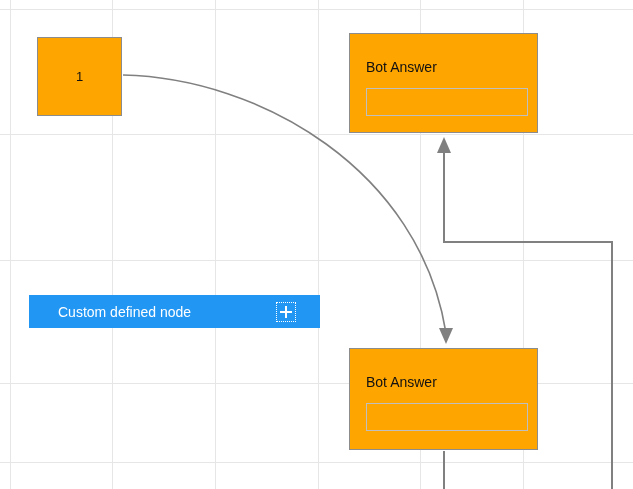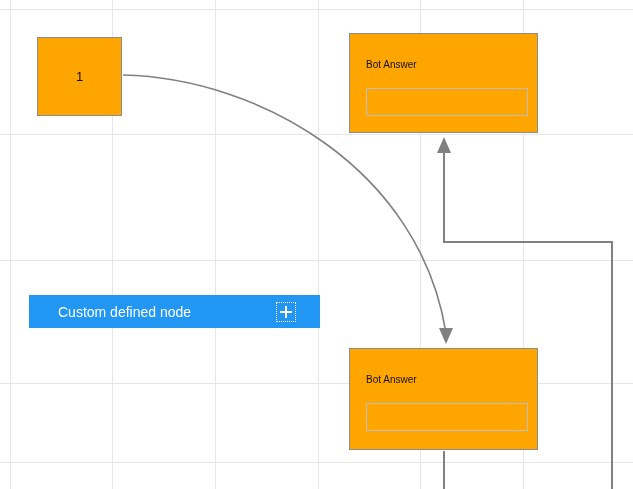--- a/index.html
+++ b/index.html
@@ -77,21 +77,21 @@
     left: 349px;
     top: 348px;
     width: 189px;
     height: 102px;
   }
   .node-title {
     position: absolute;
     left: 16px;
     top: 26px;
     color: #111111;
-    font-size: 10px;
+    font-size: 14px;
     line-height: 1;
     white-space: nowrap;
   }
   .node-slot {
     position: absolute;
     left: 16px;
     top: 54px;
     width: 162px;
     height: 28px;
     box-sizing: border-box;

